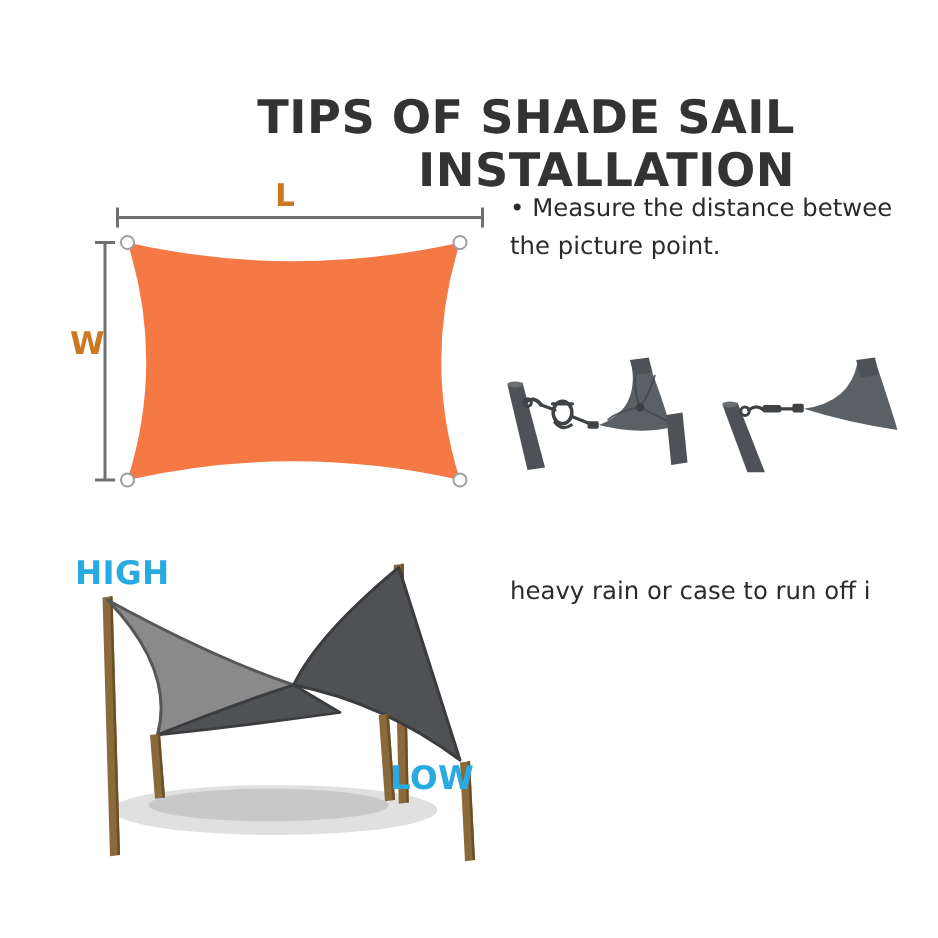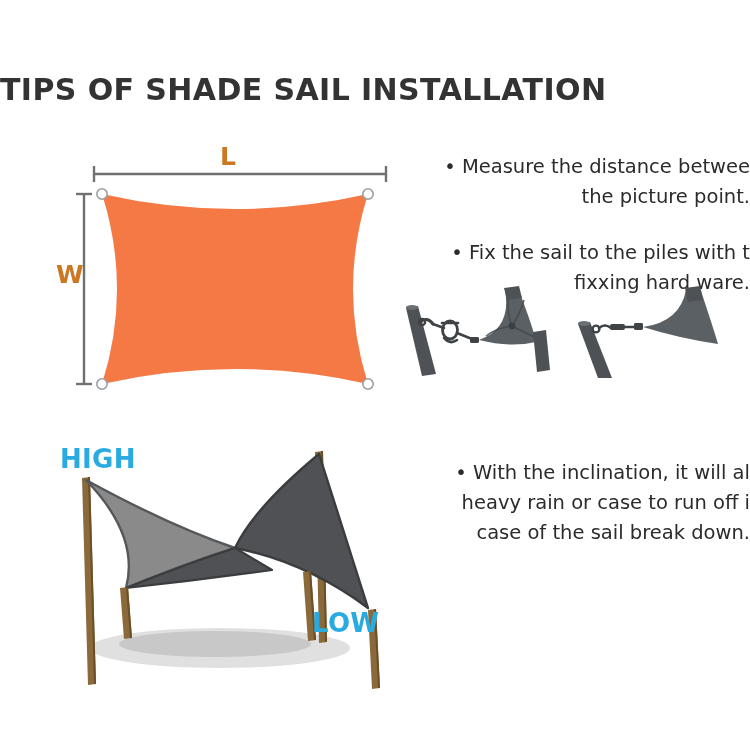--- a/index.html
+++ b/index.html
@@ -15,22 +15,22 @@
     overflow: hidden;
     font-family: "Liberation Sans", sans-serif;
   }
 
   
   #title {
     position: absolute;
     top: 72px;
     left: 0;
     width: 636px;
-    text-align: left;
-    font-size: 30px;
+    text-align: right;
+    font-size: 37px;
     font-weight: bold;
     letter-spacing: 0.4px;
     color: #333333;
     font-family: "DejaVu Sans", sans-serif;
   }
 
   
   .panel { position: absolute; }
 
   
@@ -54,21 +54,21 @@
     font-family: "DejaVu Sans", sans-serif;
     font-size: 19.5px;
     line-height: 30px;
     color: #2b2b2b;
     white-space: nowrap;
     overflow: hidden;
   }
   #text-top    { left: 408px; top: 152px; width: 342px; }
   #text-bottom { left: 408px; top: 458px; width: 342px; }
 
-  .para { margin: 0 0 26px 0; text-align: right; }
+  .para { margin: 0 0 26px 0; }
   .para:last-child { margin-bottom: 0; }
   .para .ln { display: block; }
 
   
   #hardware-panel { left: 400px; top: 282px; width: 350px; height: 96px; }
 
   
   #canopy-panel { left: 20px; top: 430px; width: 395px; height: 265px; }
 
   .scene-label {
@@ -124,25 +124,20 @@
   </div>
 
   <div class="textcol" id="text-top">
 
     <p class="para">
       <span class="ln"><span>•</span>
         <span>Measure the distance betwee</span></span>
       <span class="ln">the picture point.</span>
     </p>
 
-    <p class="para">
-      <span class="ln"><span>•</span>
-        <span>Fix the sail to the piles with t</span></span>
-      <span class="ln">fixxing hard ware.</span>
-    </p>
   </div>
 
   <div class="panel" id="hardware-panel">
     <svg width="350" height="96" viewBox="0 0 350 96">
 
       <g>
 
         <path d="M 6 26 L 18 24 L 36 92 L 22 94 Z" fill="#4e5256"></path>
         <ellipse cx="12" cy="25.5" rx="6.1" ry="2.4" fill="#6b7075"></ellipse>
 
@@ -239,20 +234,17 @@
     </svg>
 
     <div class="scene-label" id="label-high">HIGH</div>
     <div class="scene-label" id="label-low">LOW</div>
   </div>
 
   <div class="textcol" id="text-bottom">
 
 
     <p class="para">
-      <span class="ln"><span>•</span>
-        <span>With the inclination, it will al</span></span>
       <span class="ln">heavy rain or case to run off i</span>
-      <span class="ln">case of the sail break down.</span>
     </p>
   </div>
 
 </div>
 
 </body></html>

